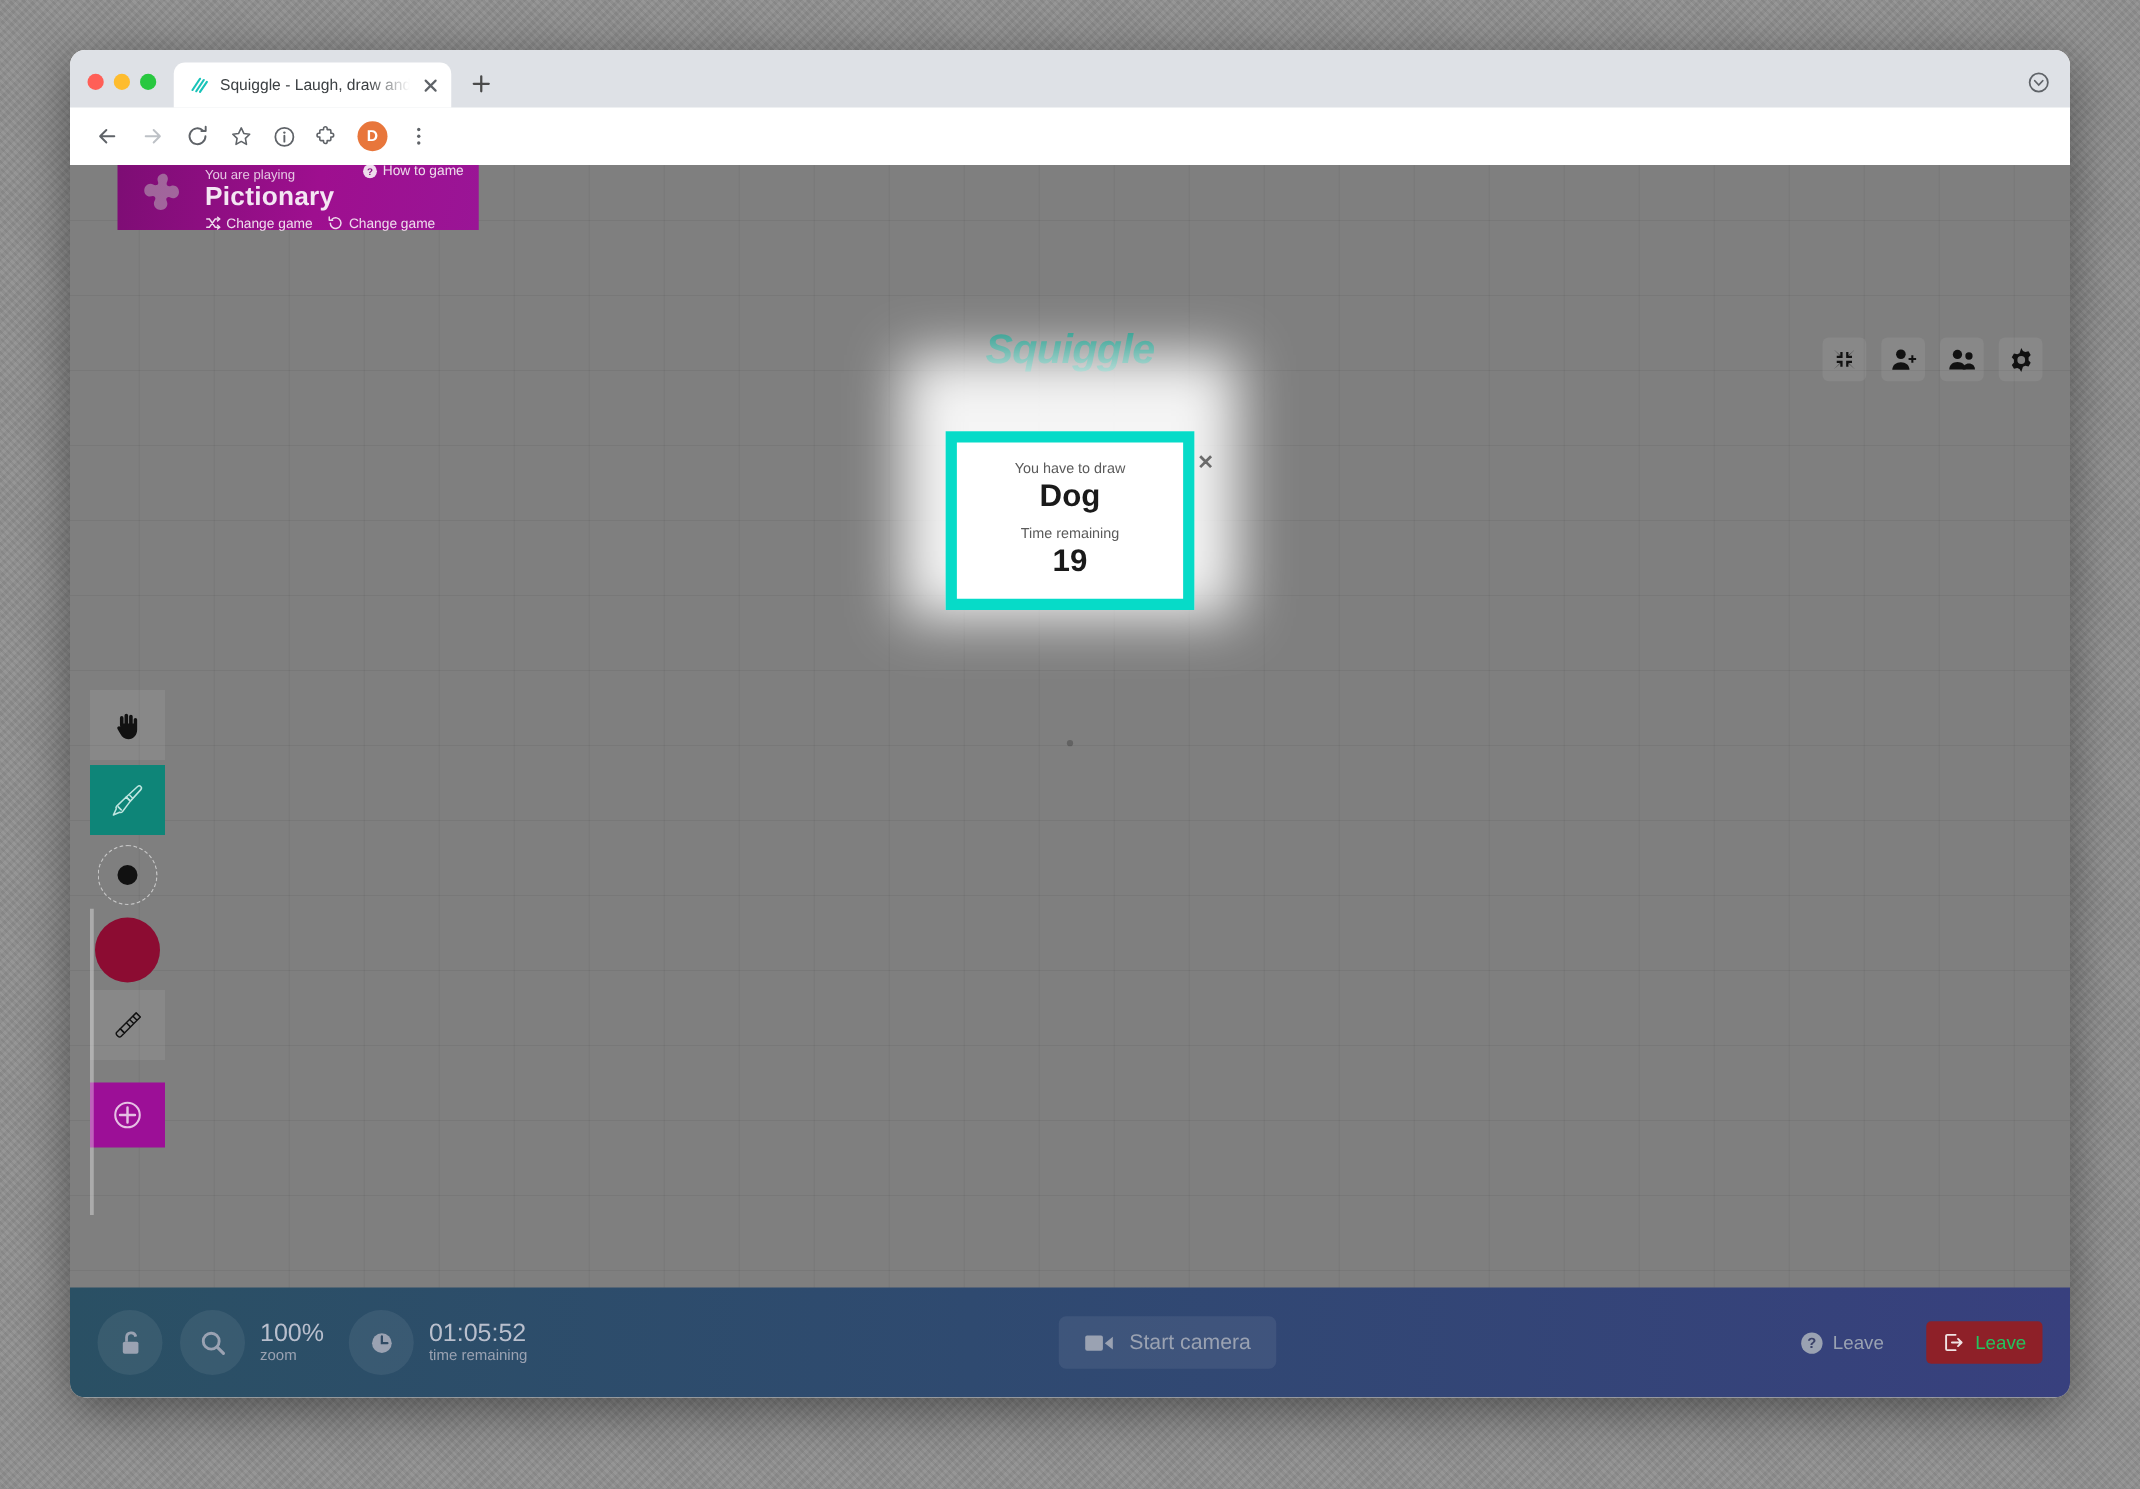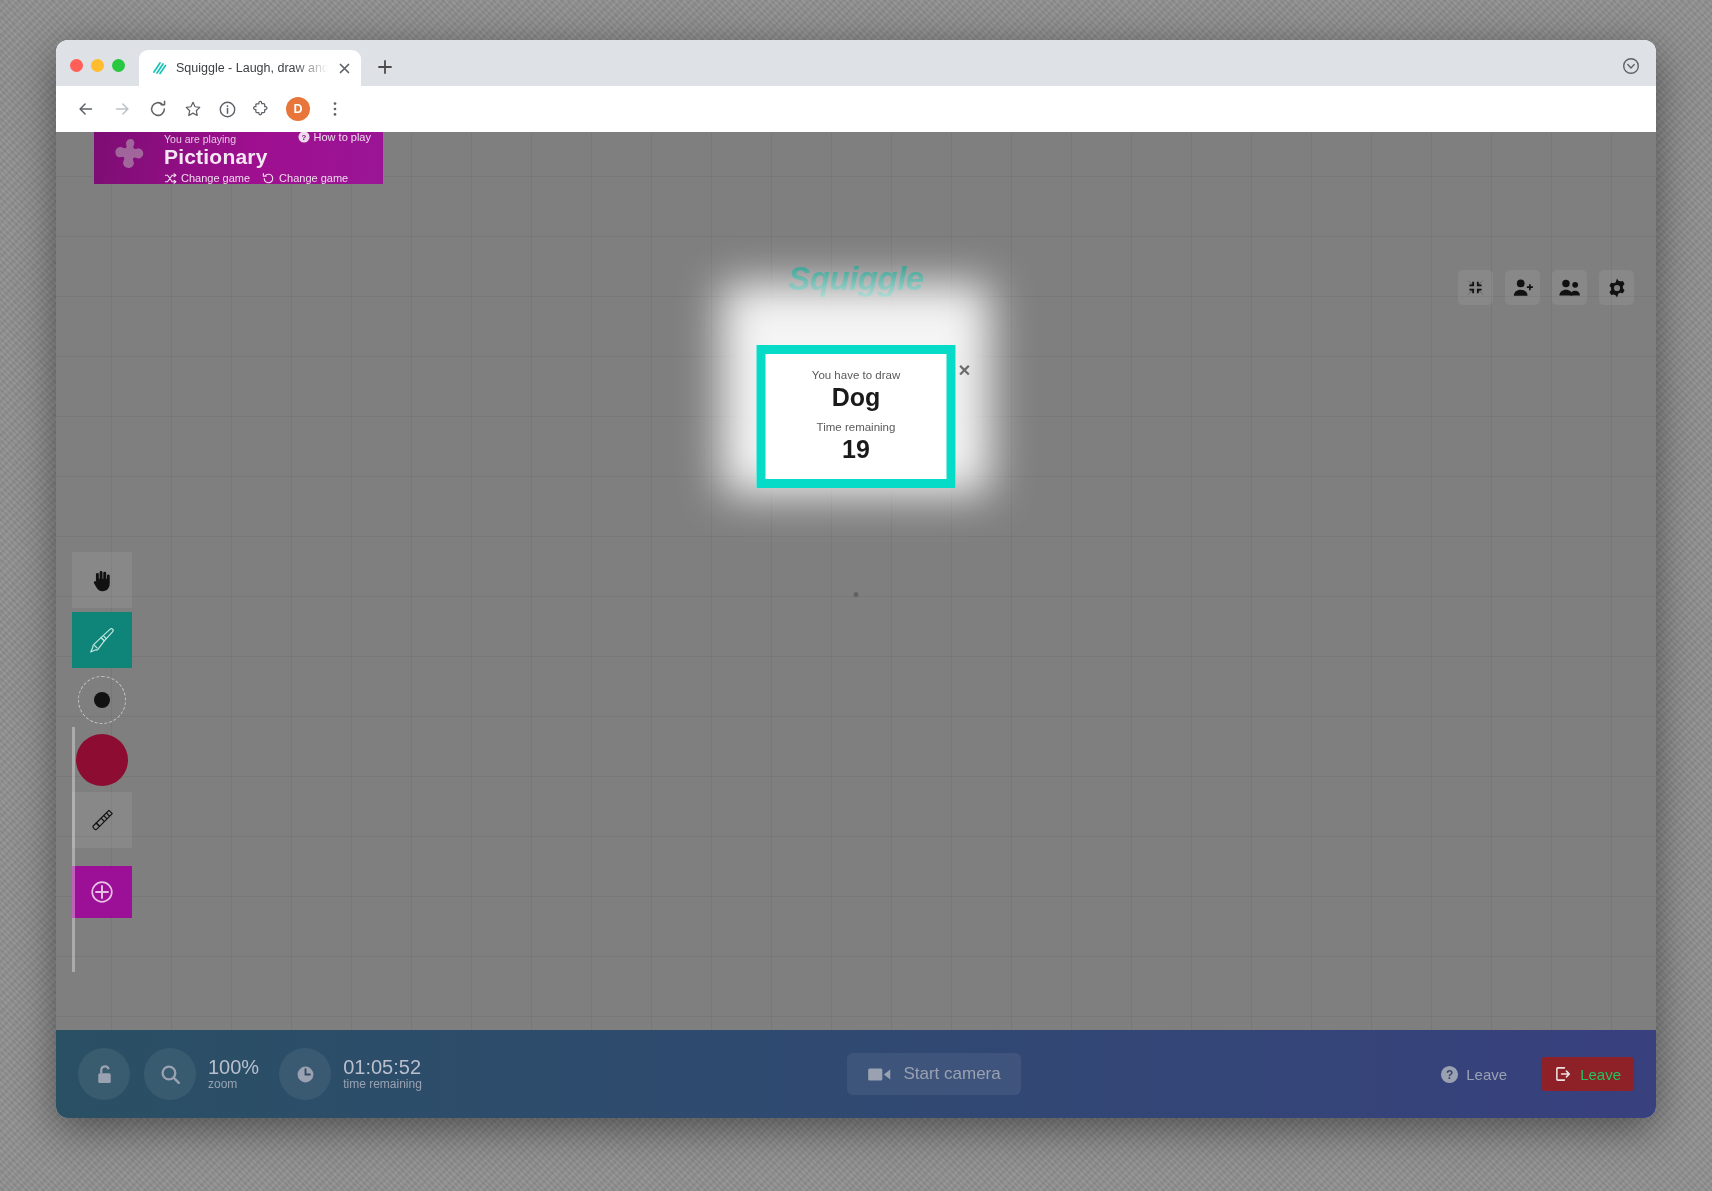--- a/index.html
+++ b/index.html
@@ -281,21 +281,21 @@
         </svg>
       </span>
       <div class="banner-body">
         <div class="banner-row1">
           <span class="banner-sub">You are playing</span>
           <span class="banner-howto">
             <svg viewBox="0 0 13 13" width="12" height="12">
                 <circle cx="6.5" cy="6.5" r="6" fill="#eedcec"></circle>
                 <text x="6.5" y="9.6" font-size="8.5" font-weight="bold" text-anchor="middle" fill="#8b1183" font-family="Liberation Sans">?</text>
               </svg>
-            <span>How to play</span>
+            <span>How to game</span>
           </span>
         </div>
         <div class="banner-title">Pictionary</div>
         <div class="banner-links">
           <span class="banner-link">
             <svg viewBox="0 0 14 14" width="13" height="13">
                 <path d="M1.5 3.5h2.3l5 7h3.7M1.5 10.5h2.3l5-7h3.7" fill="none" stroke="#eedcec" stroke-width="1.25" stroke-linecap="round"></path>
                 <path d="M10.8 1.9 L12.7 3.5 L10.8 5.1M10.8 8.9 L12.7 10.5 L10.8 12.1" fill="none" stroke="#eedcec" stroke-width="1.25" stroke-linecap="round" stroke-linejoin="round"></path>
               </svg>
             <span>Change game</span>

